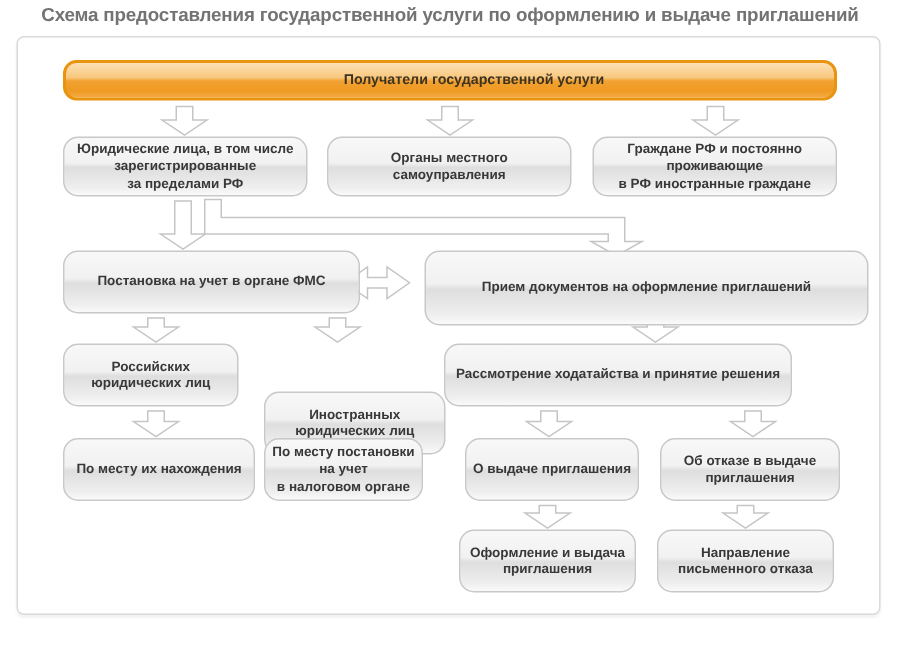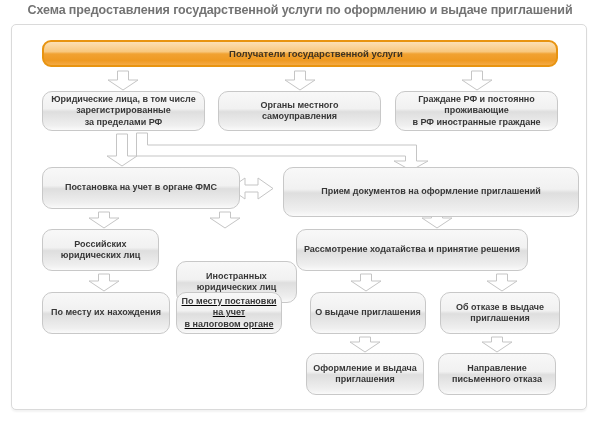--- a/index.html
+++ b/index.html
@@ -79,21 +79,21 @@
     <div class="node" style="left: 176px; top: 229px; width: 121px; height: 42px; margin-top: 32px;">
       <span class="node-line">Иностранных</span>
       <span class="node-line">юридических лиц</span>
     </div>
     <div class="node" style="left: 296px; top: 229px; width: 232px; height: 42px;">
       <span class="node-line">Рассмотрение ходатайства и принятие решения</span>
     </div>
     <div class="node" style="left: 42px; top: 292px; width: 128px; height: 42px;">
       <span class="node-line">По месту их нахождения</span>
     </div>
-    <div class="node" style="left: 176px; top: 292px; width: 106px; height: 42px; text-decoration: underline;">
+    <div class="node" style="left: 176px; top: 292px; width: 106px; height: 42px;">
       <span class="node-line">По месту постановки</span>
       <span class="node-line">на учет</span>
       <span class="node-line">в налоговом органе</span>
     </div>
     <div class="node" style="left: 310px; top: 292px; width: 116px; height: 42px;">
       <span class="node-line">О выдаче приглашения</span>
     </div>
     <div class="node" style="left: 440px; top: 292px; width: 120px; height: 42px;">
       <span class="node-line">Об отказе в выдаче</span>
       <span class="node-line">приглашения</span>

